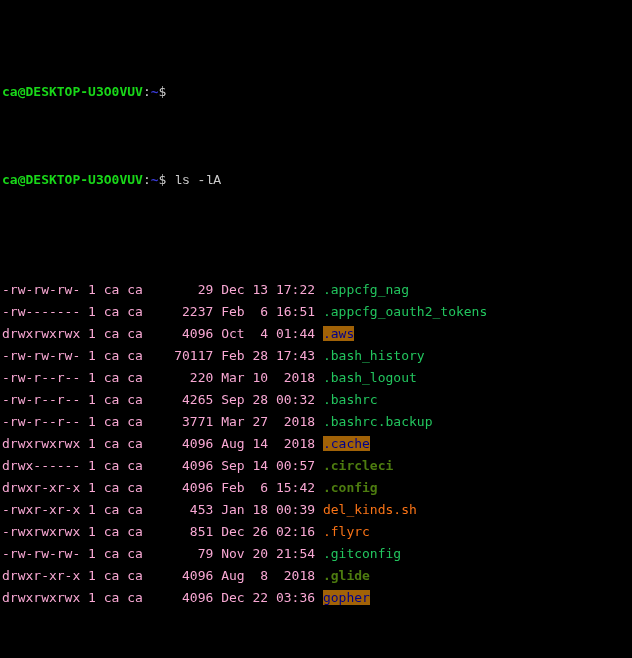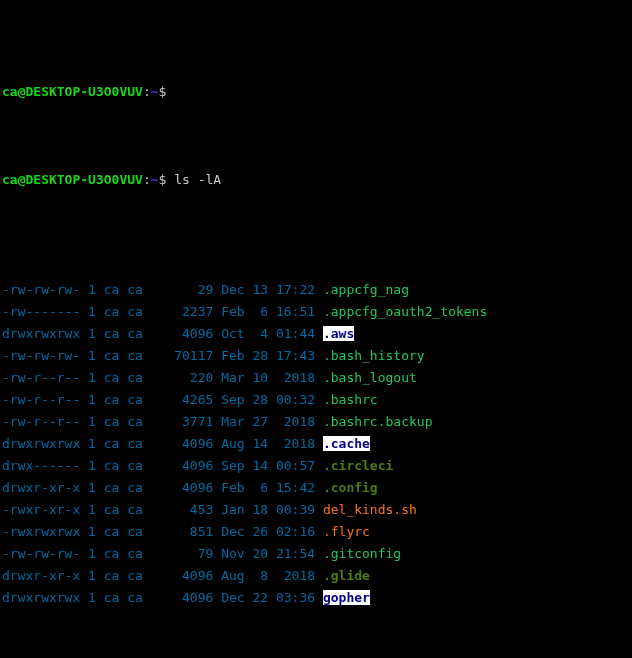--- a/index.html
+++ b/index.html
@@ -28,28 +28,28 @@
   }
   .line {
     height: 22px;
     white-space: pre;
     font-variant-ligatures: none;
   }
   .user   { color: #19d819; font-weight: bold; }
   .colon  { color: #cccccc; }
   .path   { color: #3a3ad8; font-weight: bold; }
   .dollar { color: #cccccc; }
-  .cmd    { color: #cccccc; }
+  .cmd    { color: #cccccc; font-family: Liberation Mono, monospace; }
   .plain  { color: #cccccc; }
-  .meta   { color: #0369a1; }
+  .meta   { color: #f9a8d4; }
 
   .fn-plain { color: #22c55e; }
   .fn-dir   { color: #4d7c0f; font-weight: bold; }
   .fn-exec  { color: #f97316; font-weight: normal; }
-  .fn-wdir  { color: #00008b; font-weight: bold; background: #ffffff; }
+  .fn-wdir  { color: #00008b; font-weight: normal; background: #a16207; }
 </style>
 </head>
 <body>
 
 <div id="terminal">
 
   <div class="line"><span class="user">ca@DESKTOP-U3O0VUV</span><span class="colon">:</span><span class="path">~</span><span class="dollar">$</span></div>
 
   <div class="line"><span class="user">ca@DESKTOP-U3O0VUV</span><span class="colon">:</span><span class="path">~</span><span class="dollar">$</span><span class="cmd"> ls -lA</span></div>
 

